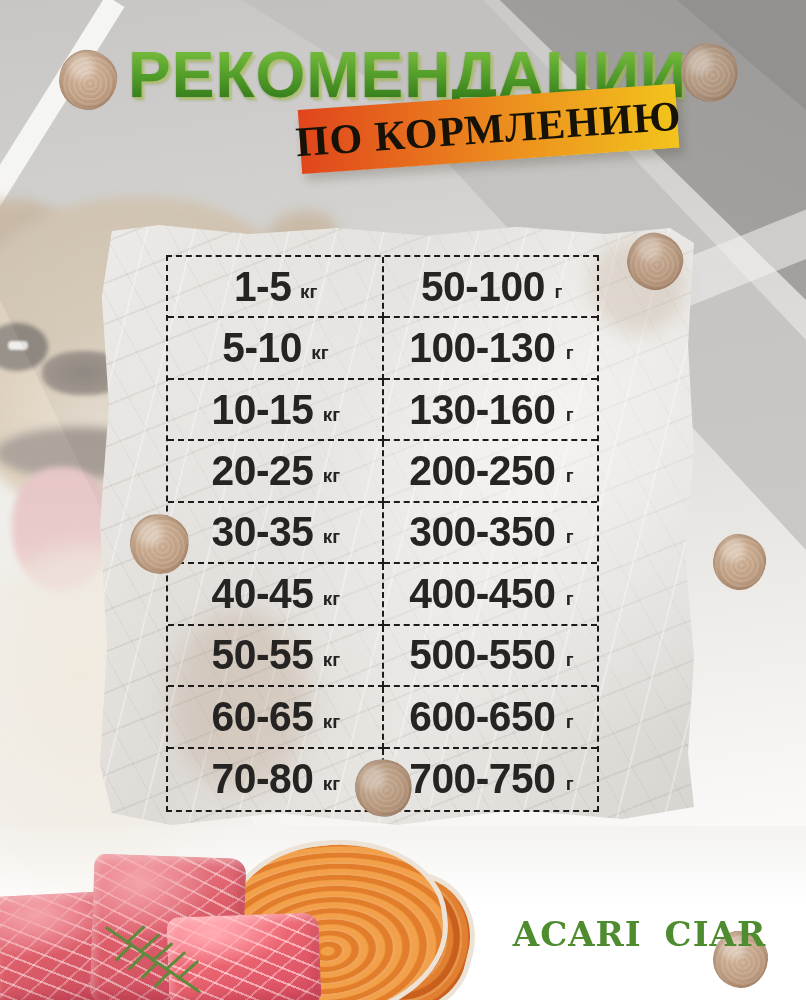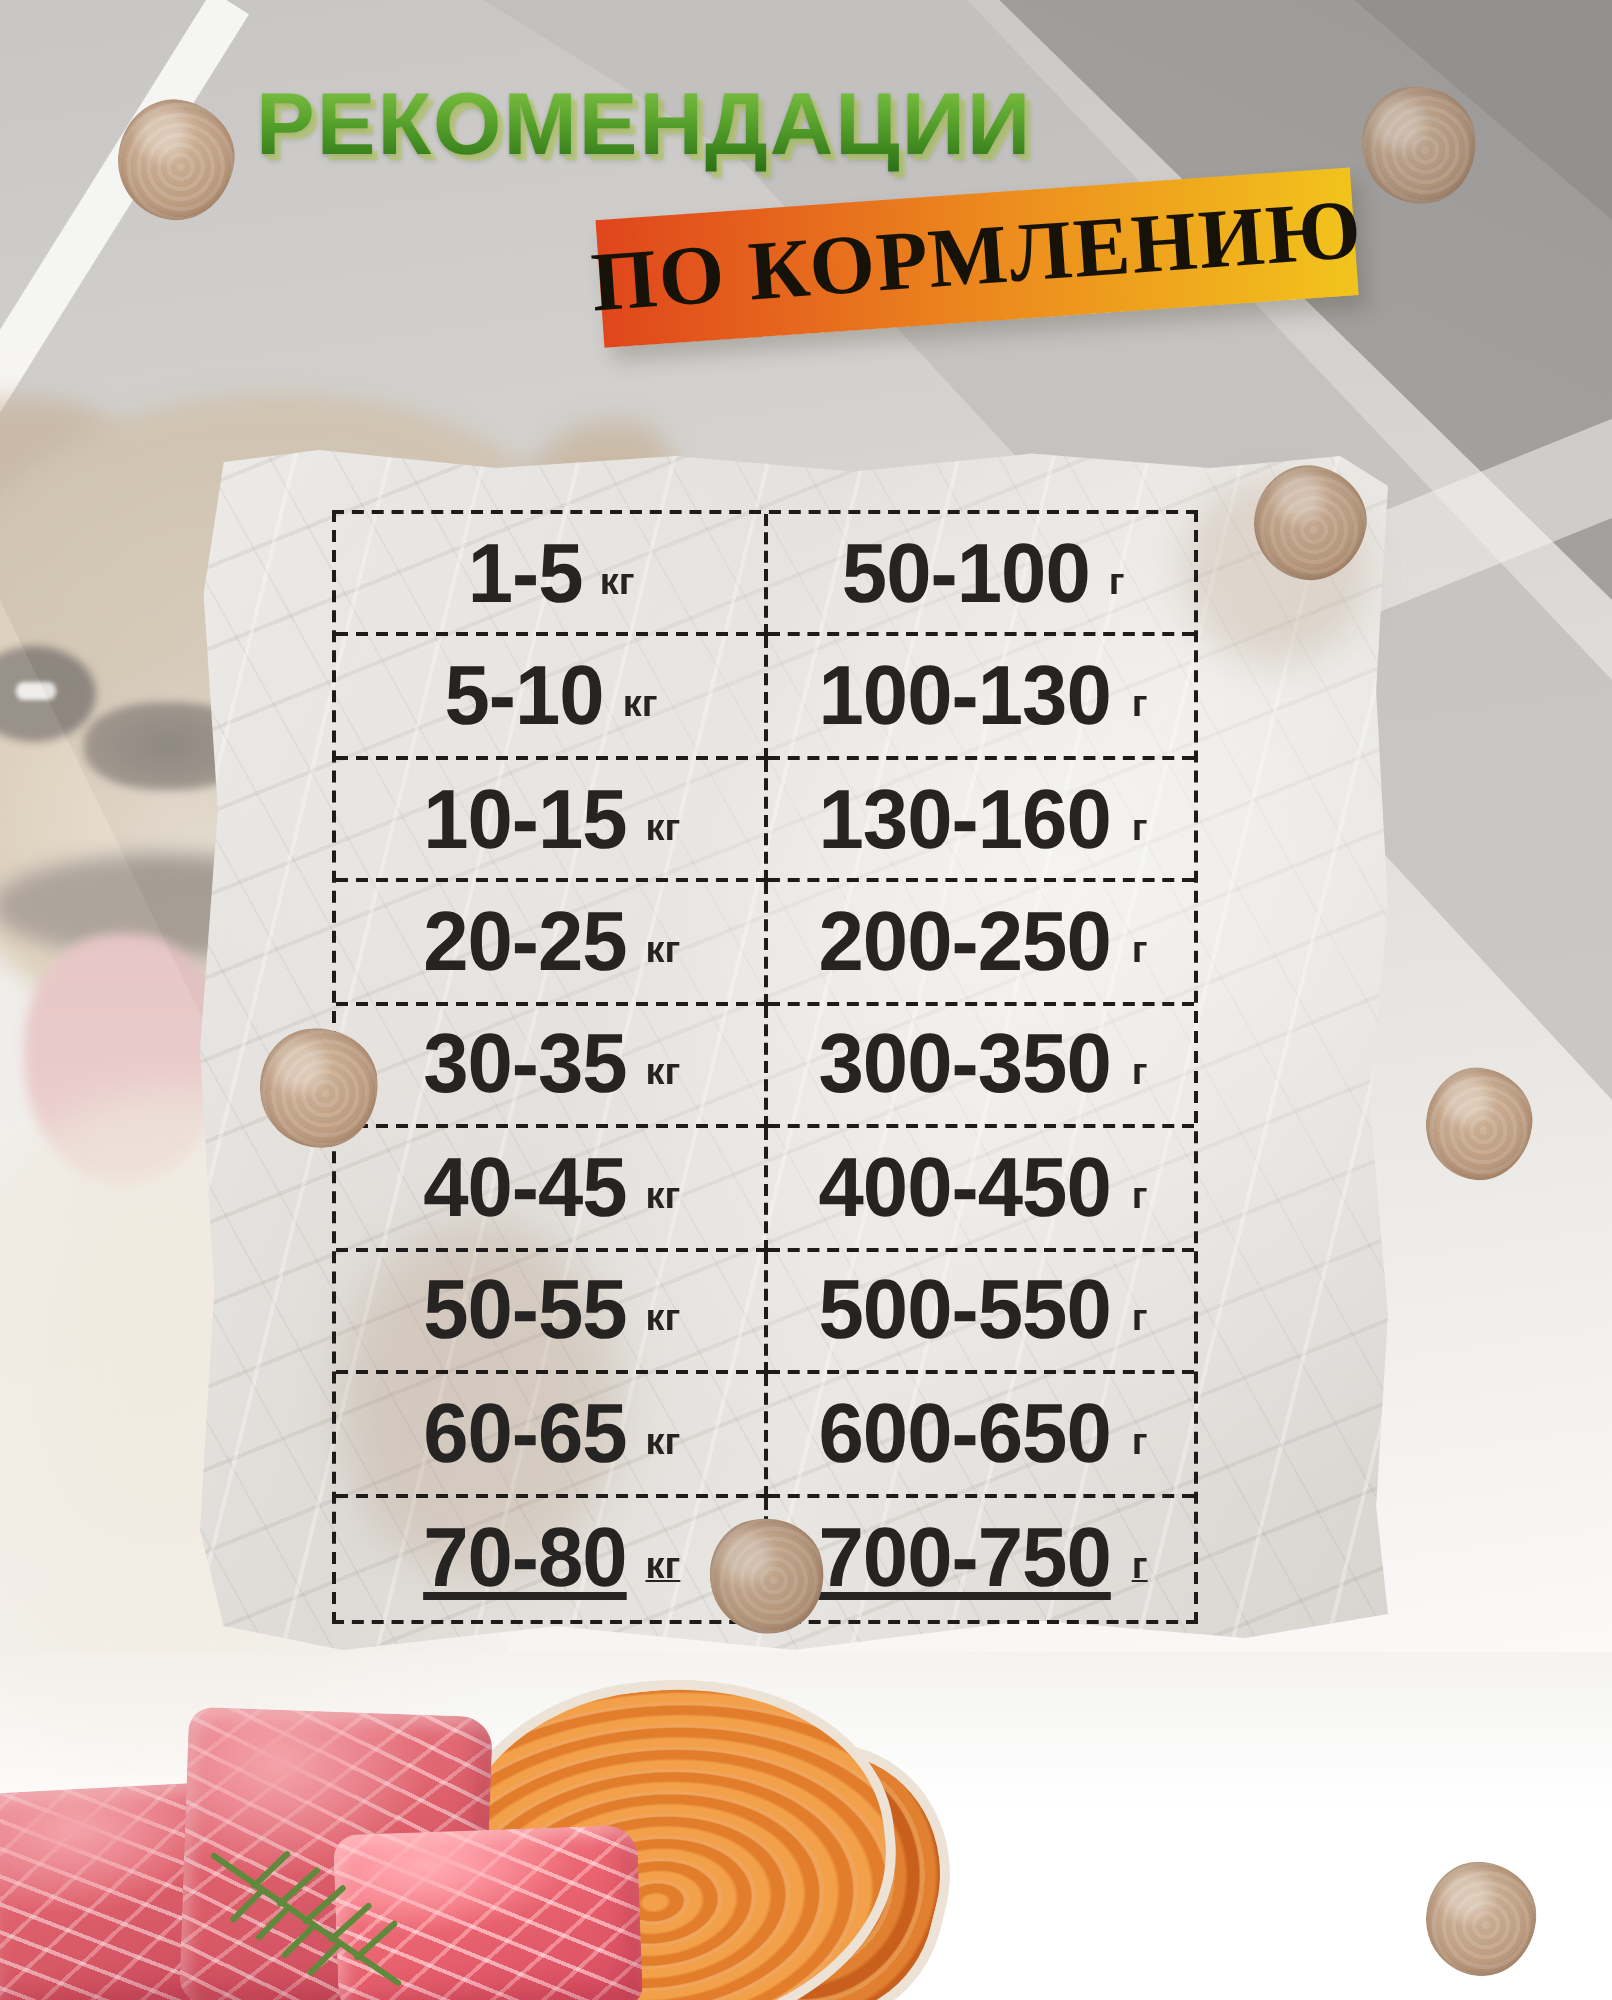--- a/index.html
+++ b/index.html
@@ -53,41 +53,41 @@
       repeating-linear-gradient(61deg,rgba(110,105,98,.08) 0 1px,rgba(0,0,0,0) 1px 29px),
       linear-gradient(115deg,#edebe8 0%,#dedbd7 38%,#e8e6e2 62%,#d8d5d1 100%);
     clip-path:polygon(2% 1%,10% 0%,25% 1.5%,40% .5%,55% 1.8%,70% .3%,85% 1.5%,96% .5%,100% 3%,
       99% 20%,100% 38%,98.5% 55%,100% 72%,99% 88%,100% 97%,88% 99%,70% 97.5%,50% 100%,30% 98%,
       12% 100%,2% 98%,0% 90%,1.2% 70%,0% 50%,1.5% 30%,.3% 12%);
     filter:drop-shadow(0 5px 4px rgba(70,65,60,.5));}
   .stain{position:absolute;border-radius:50%;z-index:3;pointer-events:none;}
   .stain1{left:170px;top:610px;width:140px;height:180px;background:rgba(176,148,120,.26);filter:blur(12px);}
   .stain2{left:590px;top:238px;width:95px;height:95px;background:rgba(176,148,120,.25);filter:blur(9px);}
   
-  .title{position:absolute;left:128px;top:38px;z-index:5;font-size:44px;font-weight:800;
+  .title{position:absolute;left:128px;top:38px;z-index:5;font-size:64px;font-weight:800;
     letter-spacing:1px;color:#3f8a1f;white-space:nowrap;
     filter:drop-shadow(3px 3px 0 rgba(178,207,66,.45)) drop-shadow(0 1px 1px rgba(40,60,20,.3));}
   @supports (-webkit-background-clip:text){
     .title{background:linear-gradient(180deg,#82c544 4%,#55a02b 48%,#2a7015 96%);
       -webkit-background-clip:text;background-clip:text;color:transparent;}}
   .banner{position:absolute;left:300px;top:110px;width:378px;height:64px;z-index:5;
     background:linear-gradient(93deg,#e0451c 0%,#ec8a1e 52%,#f2c41c 100%);
     transform:rotate(-4deg);transform-origin:left center;
     display:flex;align-items:center;justify-content:center;
     box-shadow:4px 7px 10px rgba(60,50,30,.22);}
   .banner span{font-family:"Liberation Serif",serif;font-weight:700;font-size:42px;
     color:#171208;letter-spacing:1px;white-space:nowrap;}
   
   .table{position:absolute;left:166px;top:255px;width:429px;height:553px;z-index:4;
     display:grid;grid-template-columns:216px 1fr;grid-template-rows:repeat(9,1fr);
     border:2px dashed #1d1c1a;}
   .cell{display:flex;align-items:center;justify-content:center;
     border-bottom:2px dashed #1d1c1a;color:#262422;}
   .cell.w{border-right:2px dashed #1d1c1a;}
-  .cell.nb{border-bottom:none;text-decoration:underline;}
+  .cell.nb{border-bottom:none;}
   .num{font-weight:700;font-size:42px;letter-spacing:-.5px;transform:scaleX(.97);}
   .unit{font-weight:700;font-size:19px;margin-left:8px;position:relative;top:5px;}
   
   .kibble{position:absolute;z-index:7;pointer-events:none;
     background:
       radial-gradient(circle at 35% 30%,rgba(255,255,255,.28) 0 14%,rgba(255,255,255,0) 30%),
       repeating-radial-gradient(circle at 55% 55%,rgba(255,255,255,.12) 0 2px,rgba(0,0,0,0) 2px 5px),
       radial-gradient(circle at 40% 35%,#d2b79e,#bd9c80 62%,#a7846a 96%);
     border-radius:46% 54% 48% 52% / 50% 46% 54% 50%;
     box-shadow:inset 0 0 7px rgba(90,60,40,.35);}
@@ -263,14 +263,15 @@
   </div>
 
   <div class="kibble k1"></div>
   <div class="kibble k2"></div>
   <div class="kibble k3"></div>
   <div class="kibble k4"></div>
   <div class="kibble k5"></div>
   <div class="kibble k6"></div>
   <div class="kibble k7"></div>
 
+  <div class="brand">ACARI CIAR</div>
 
 </div>
 
 </body></html>

